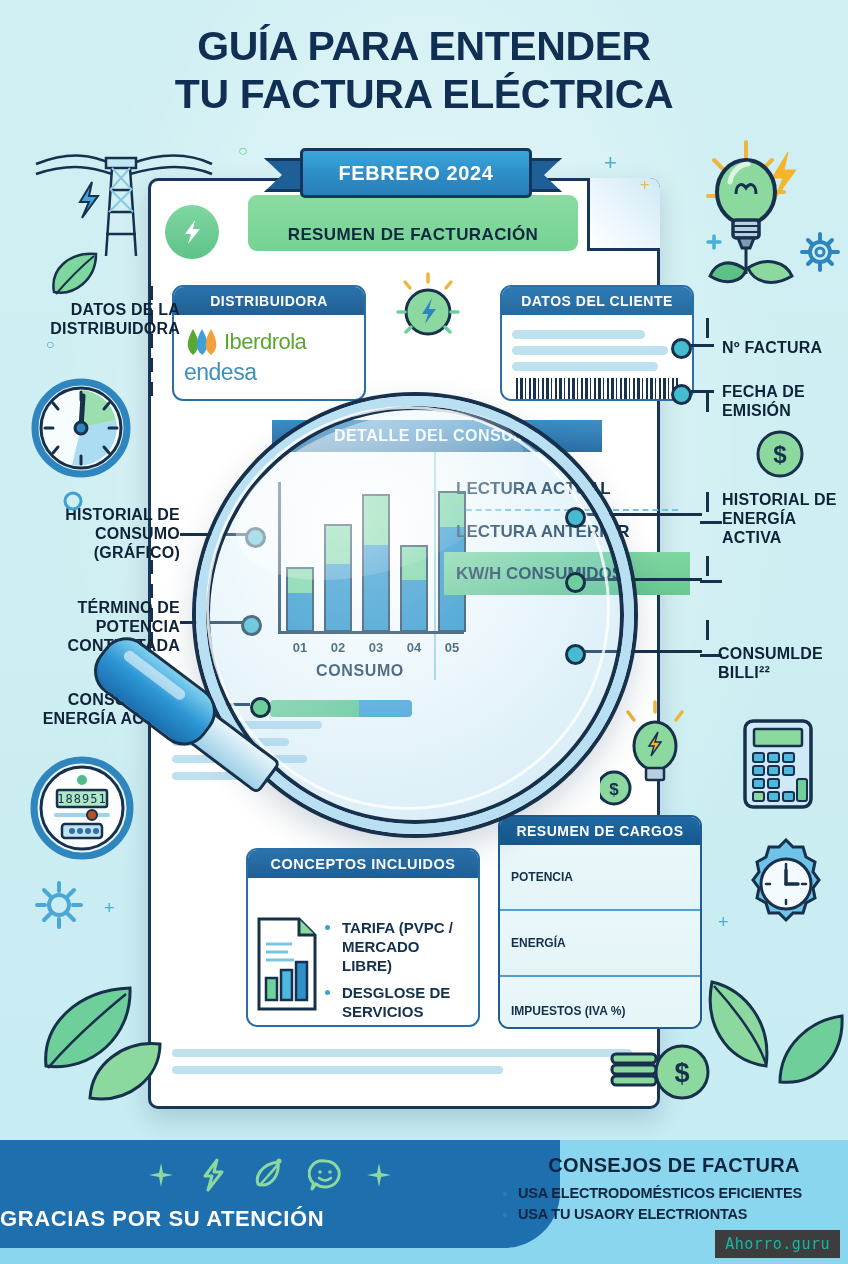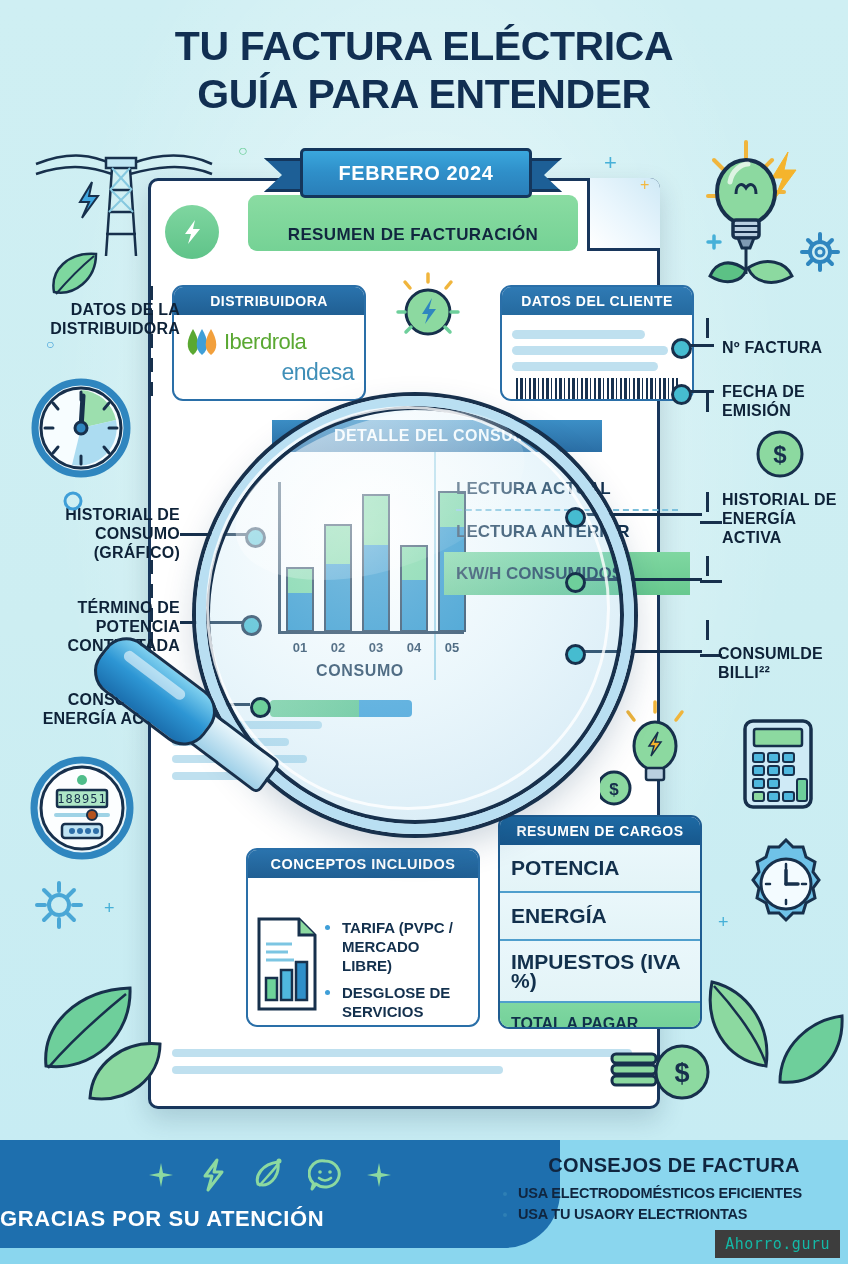--- a/index.html
+++ b/index.html
@@ -57,21 +57,21 @@
 
   
   .flash-badge{position:absolute;left:165px;top:205px;width:54px;height:54px;border-radius:50%;
     background:linear-gradient(180deg,#7fd6a0,#5fc389);display:flex;align-items:center;justify-content:center;z-index:7;}
 
   
   .card{position:absolute;background:#fff;border:2px solid #2a6fa8;border-radius:11px;overflow:hidden;}
   .card-head{background:linear-gradient(180deg,#2a73ad,#205f93);color:#fff;
     font-size:14px;font-weight:bold;letter-spacing:.5px;text-align:center;padding:6px 0 6px;}
   .card-head.lite{background:linear-gradient(180deg,#2f7ab4,#256a9f);}
-  .card-body{padding:8px 10px;text-align:right;}
+  .card-body{padding:8px 10px;}
 
   #card-dist{left:172px;top:285px;width:190px;height:112px;}
   #card-cli{left:500px;top:285px;width:190px;height:112px;}
 
   .brand-row{display:flex;align-items:center;gap:6px;margin-top:4px;}
   .brand-txt{font-size:22px;color:#5aa832;font-weight:500;letter-spacing:-.5px;}
   .endesa{font-size:23px;color:#3f8fb8;letter-spacing:-.5px;margin-top:2px;}
 
   .skel{height:9px;border-radius:5px;background:#bfe0ef;margin:7px 0;}
   .barcode{height:26px;margin:6px 4px 4px;
@@ -123,21 +123,21 @@
   #card-conc .card-head{font-size:14.5px;}
   .conc-body{display:flex;gap:6px;padding:10px 8px 8px 8px;margin-top:28px;}
   .mini-doc{width:62px;height:96px;flex:none;position:relative;}
   .bullets{font-size:15px;font-weight:bold;line-height:19px;color:#13304d;}
   .bullets li{margin-bottom:8px;}
   .bullets{padding-left:18px;margin:2px 0 0;}
   .bullets li::marker{color:#3f9fd8;font-size:17px;}
 
   
   #card-cargos{left:498px;top:815px;width:200px;height:210px;border-color:#1f5c91;}
-  .cargo-line{font-size:21px;font-weight:bold;color:#12304c;padding:11px 11px;
+  .cargo-line{font-size:12px;font-weight:bold;color:#12304c;padding:25px 11px;
     border-bottom:2px solid #4f9fcd;background:linear-gradient(180deg,#eaf7fb,#e3f4f7);}
   .cargo-line.sm{line-height:19px;}
   .cargo-total{background:linear-gradient(180deg,#7fd7a1,#63c78d);
     font-size:16px;font-weight:bold;line-height:20px;color:#10304a;padding:11px 11px;}
 
   
   .lab{position:absolute;font-size:16px;font-weight:bold;line-height:19px;color:#0e2238;letter-spacing:.2px;}
   .lab.left{text-align:right;}
   .lab.right{text-align:left;}
   .tick{position:absolute;width:3px;background:#17304c;}
@@ -187,22 +187,22 @@
 </style>
 </head>
 <body>
 
 <div class="stage">
 
   <div class="bg-top"></div>
   <div class="bg-sheen"></div>
 
   <div class="title">
+    <span>GUÍA PARA ENTENDER</span>
     <span>TU FACTURA ELÉCTRICA</span>
-    <span>GUÍA PARA ENTENDER</span>
   </div>
 
   <svg class="tower" viewBox="0 0 180 120">
     <path d="M2 26 C38 12 60 18 78 26" stroke="#17304c" stroke-width="2.5" fill="none"></path>
     <path d="M2 36 C38 24 60 30 78 36" stroke="#17304c" stroke-width="2.5" fill="none"></path>
     <path d="M96 26 C118 18 148 12 178 26" stroke="#17304c" stroke-width="2.5" fill="none"></path>
     <path d="M96 36 C118 30 148 24 178 36" stroke="#17304c" stroke-width="2.5" fill="none"></path>
     <path d="M72 20 h30 v10 h-30z" fill="#bfe6f3" stroke="#17304c" stroke-width="2.5"></path>
     <path d="M78 30 L72 118 M96 30 L102 118" stroke="#17304c" stroke-width="2.5" fill="none"></path>
     <path d="M76 52 h22 M74 74 h26 M72 96 h30" stroke="#17304c" stroke-width="2.5"></path>

